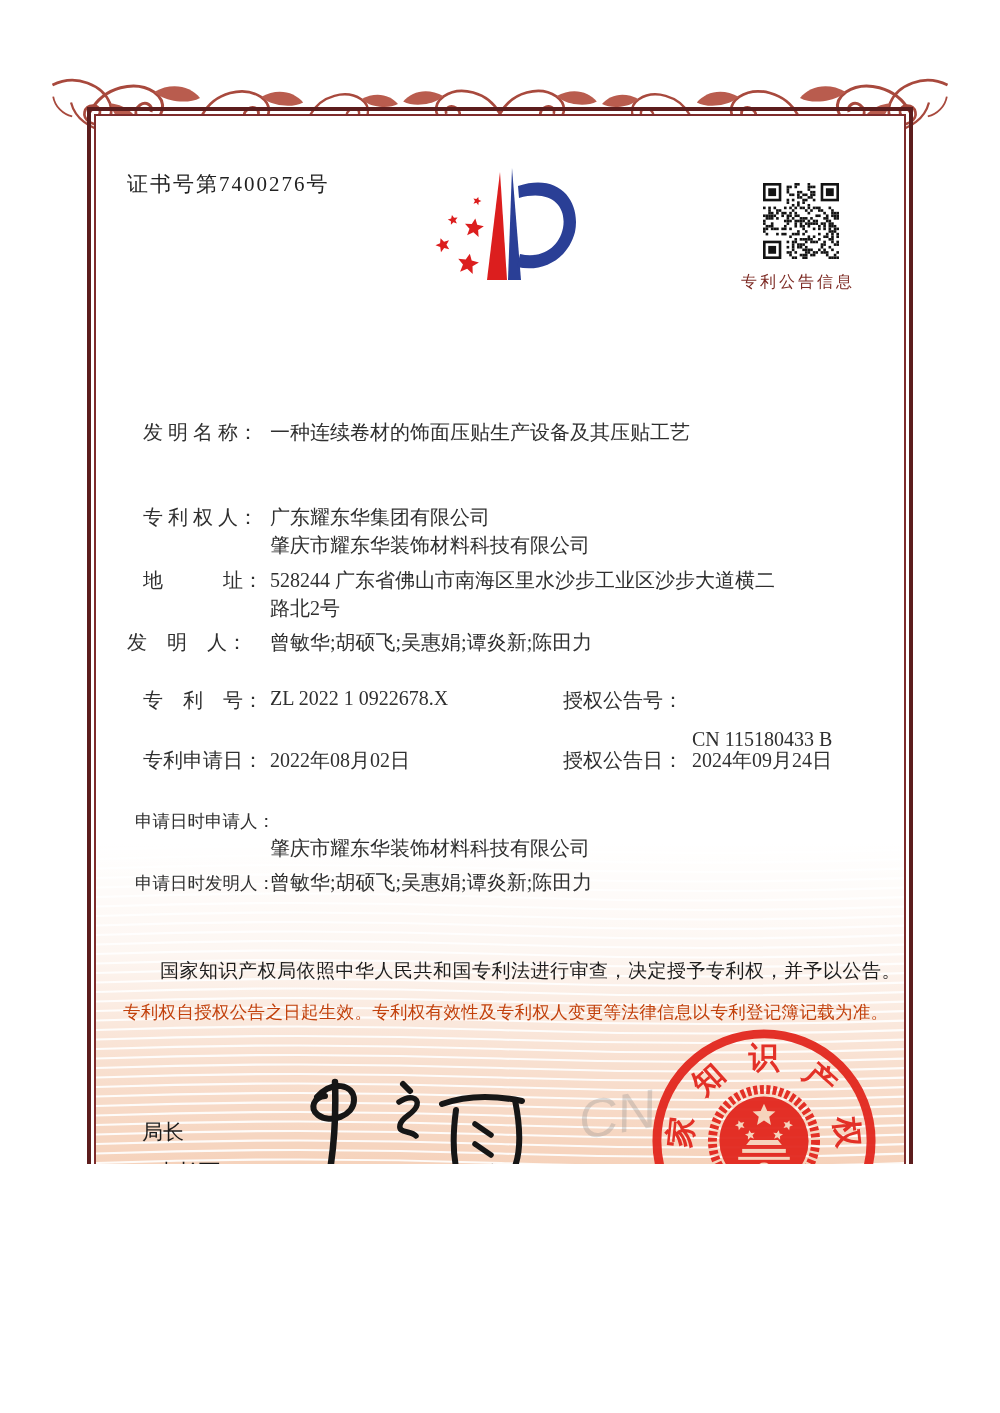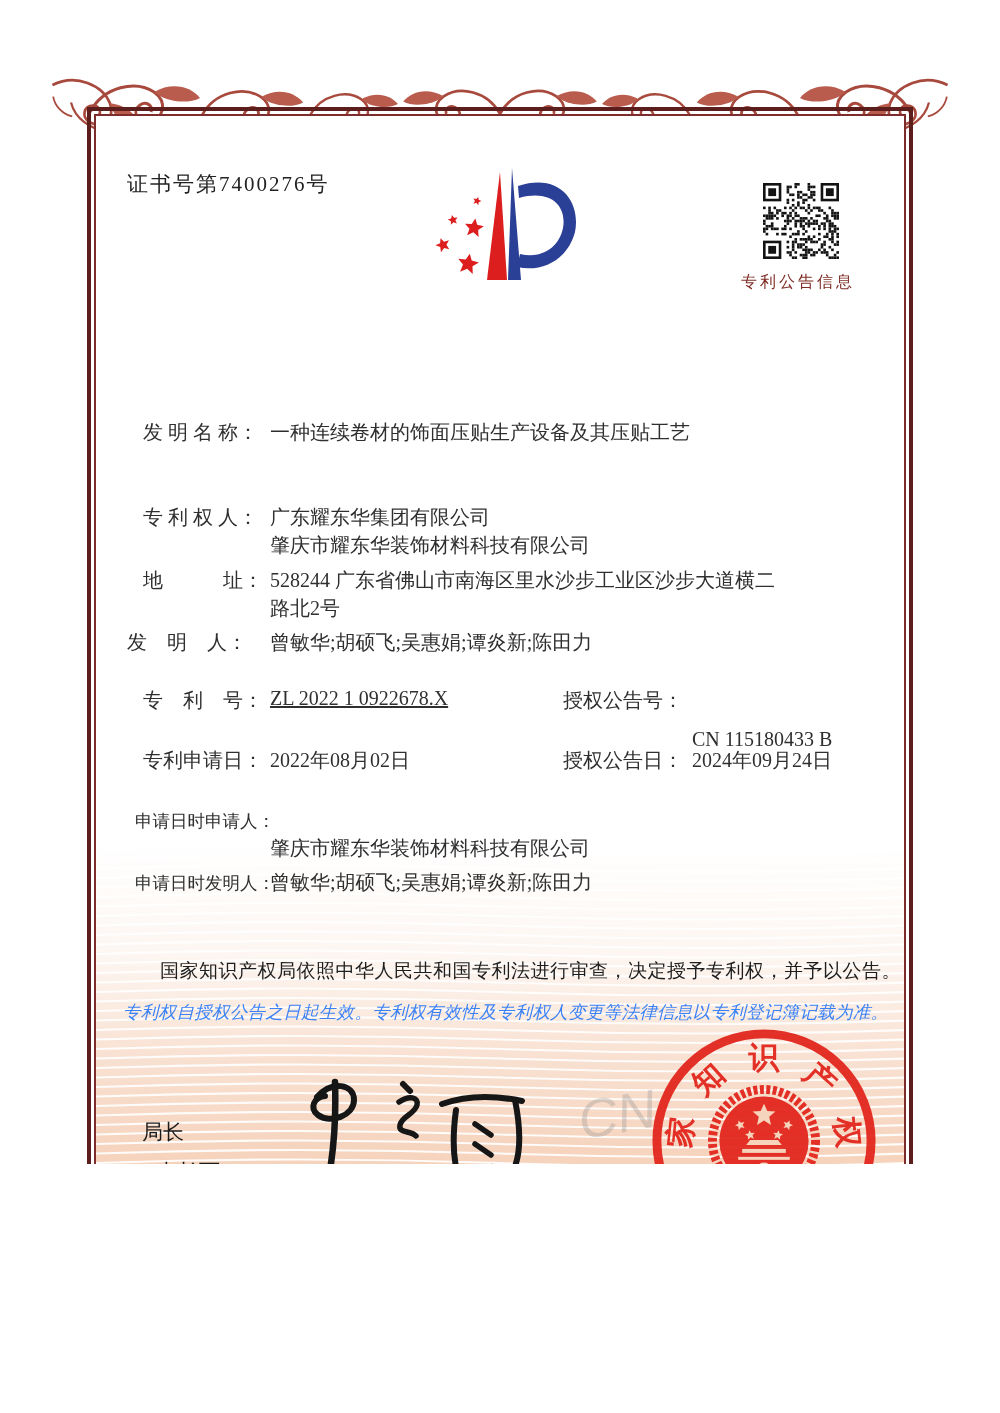--- a/index.html
+++ b/index.html
@@ -13,21 +13,21 @@
   #fade{position:absolute;inset:0;background:linear-gradient(180deg,#ffffff 0%,#ffffff 60%,
         rgba(255,255,255,0.82) 69%,rgba(255,255,255,0.35) 78%,rgba(255,255,255,0) 88%);}
   
   .cert-no{font-size:21px;letter-spacing:2px;color:#222;}
   .qr-label{font-size:16px;letter-spacing:3px;color:#7d2b24;}
   .doc-title{left:0;width:1000px;text-align:center;font-size:46px;font-weight:bold;letter-spacing:18px;
              text-indent:18px;color:#141414;}
   .field{font-size:20px;}
   .field-small{font-size:17.5px;}
   .legal{font-size:19px;letter-spacing:0.5px;color:#1d1d1d;}
-  .legal2{font-size:17.5px;letter-spacing:0.3px;color:#3b82f6;font-style:italic;}
+  .legal2{font-size:17.5px;letter-spacing:0.3px;color:#c2410c;}
   .director{font-family:"Liberation Sans","DejaVu Sans",sans-serif;font-size:21px;color:#1a1a1a;}
   .page-no{left:0;width:1000px;text-align:left;font-size:17px;color:#2a2a2a;}
   .watermark{font-size:54px;font-style:italic;color:rgba(140,140,140,0.30);transform:rotate(-10deg);
              font-family:"Liberation Sans",sans-serif;}
   #barcode{position:absolute;left:75px;top:1337px;width:302px;height:26px;
     background:repeating-linear-gradient(90deg,
       #151515 0 2px,#ffffff 2px 3px,#151515 3px 6px,#ffffff 6px 8px,
       #151515 8px 9px,#ffffff 9px 12px,#151515 12px 15px,#ffffff 15px 16px,
       #151515 16px 18px,#ffffff 18px 20px,#151515 20px 21px,#ffffff 21px 24px);}
   svg{display:block;}
@@ -509,21 +509,21 @@
   <div class="abs field" style="left:270px;top:532px;">肇庆市耀东华装饰材料科技有限公司</div>
 
   <div class="abs field" style="left:143px;top:567px;">地　　　址：</div>
   <div class="abs field" style="left:270px;top:567px;">528244 广东省佛山市南海区里水沙步工业区沙步大道横二</div>
   <div class="abs field" style="left:270px;top:595px;">路北2号</div>
 
   <div class="abs field" style="left:127px;top:629px;">发　明　人：</div>
   <div class="abs field" style="left:270px;top:629px;">曾敏华;胡硕飞;吴惠娟;谭炎新;陈田力</div>
 
   <div class="abs field" style="left:143px;top:687px;">专　利　号：</div>
-  <div class="abs field" style="left:270px;top:687px;text-decoration:underline;">ZL 2022 1 0922678.X</div>
+  <div class="abs field" style="left:270px;top:687px;">ZL 2022 1 0922678.X</div>
   <div class="abs field" style="left:563px;top:687px;">授权公告号：</div>
   <div class="abs field" style="left:692px;top:728px;text-align:right;">CN 115180433 B</div>
 
   <div class="abs field" style="left:143px;top:747px;">专利申请日：</div>
   <div class="abs field" style="left:270px;top:747px;">2022年08月02日</div>
   <div class="abs field" style="left:563px;top:747px;">授权公告日：</div>
   <div class="abs field" style="left:692px;top:747px;">2024年09月24日</div>
 
   <div class="abs field-small" style="left:135px;top:809px;">申请日时申请人：</div>
   <div class="abs field" style="left:270px;top:835px;">肇庆市耀东华装饰材料科技有限公司</div>

